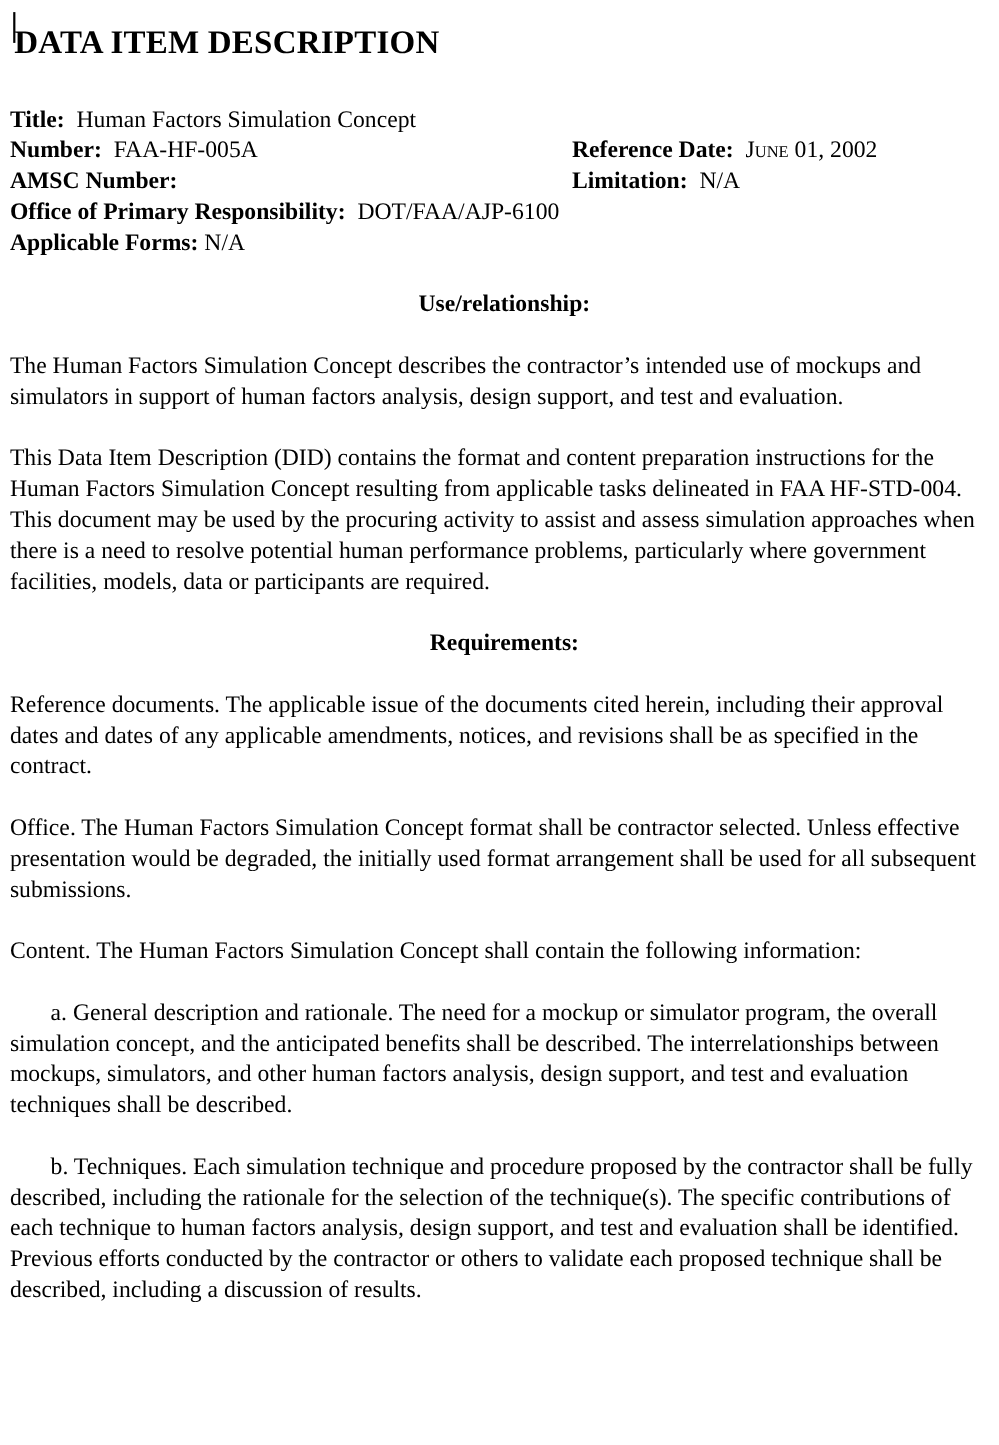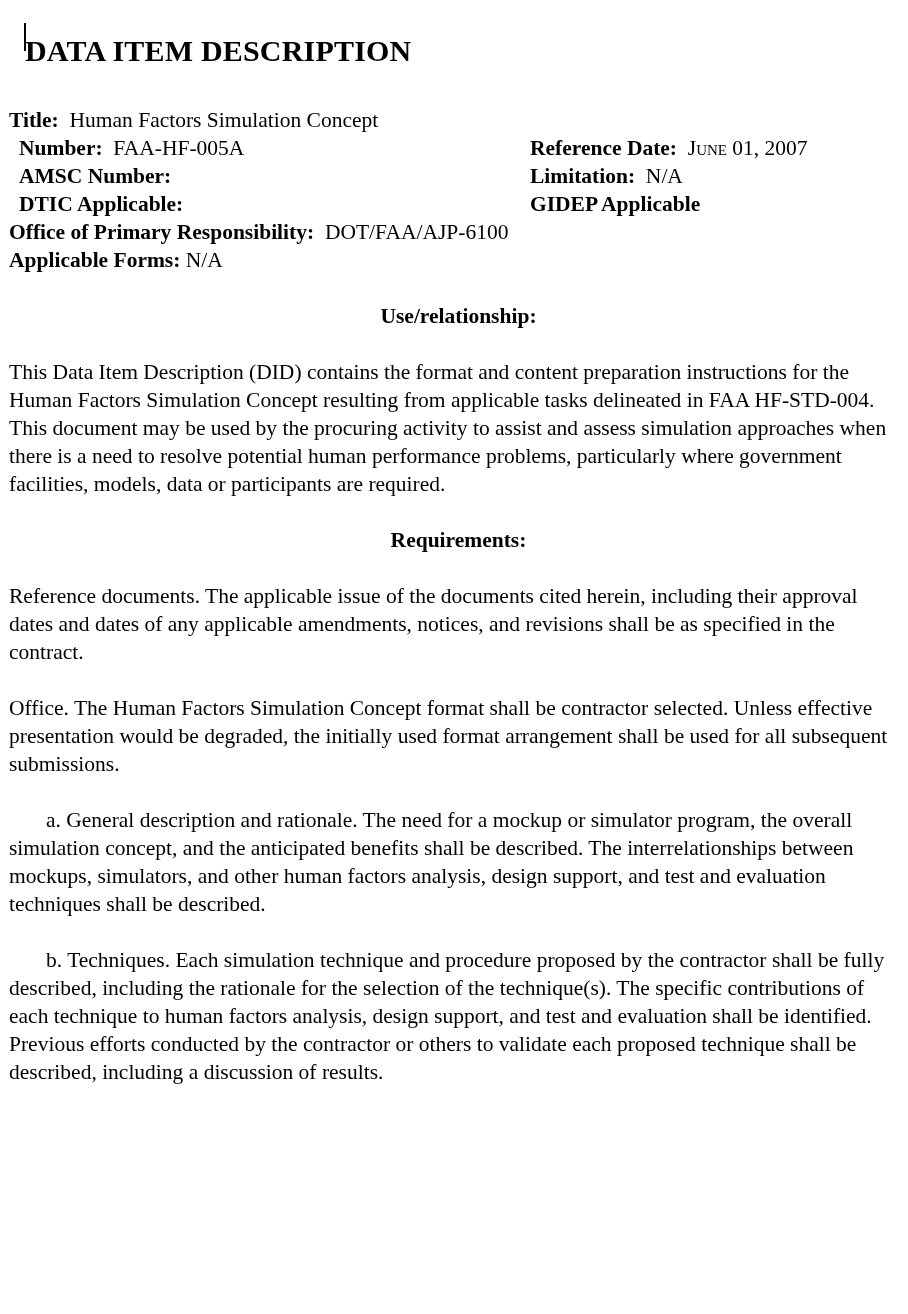--- a/index.html
+++ b/index.html
@@ -6,31 +6,31 @@
   body {
     width: 908px; height: 1314px; overflow: hidden;
     font-family: "Liberation Serif", "DejaVu Serif", serif;
     color: #000000;
     font-size: 21.5px;
     line-height: 28px;
   }
   .page { position: relative; padding: 0 0 0 9px; }
   .doc-title {
     position: relative;
-    margin: 16px; padding-top: 16px;
+    margin: 4px; padding-top: 16px;
     font-size: 30px; line-height: 38px; font-weight: bold;
     letter-spacing: 0.2px;
   }
   .cursor {
     position: absolute; left: -1px; top: 7px;
     width: 2px; height: 28px; background: #000;
   }
   .meta { margin-top: 36px; }
   .meta-row { display: flex; height: 28px; white-space: nowrap; align-items: center; }
-  .meta-left { width: 511px; margin-left: 10px; }
+  .meta-left { width: 511px; }
   .meta-right { }
   .lbl { font-weight: bold; }
   .sc { font-variant: small-caps; }
   .section-heading { font-weight: bold; margin: 28px 0 0 0; height: 28px; text-align: center; }
   p { margin: 28px 0 0 0; padding-right: 20px; }
   .u { text-underline-offset: 2px; }
   .list-para { text-indent: 37px; }
 </style>
 </head>
 <body>
@@ -44,56 +44,49 @@
 
   <div class="meta">
     <div class="meta-row">
       <span class="lbl">Title:</span>&nbsp;&nbsp;<span>Human Factors Simulation Concept</span>
     </div>
     <div class="meta-row">
       <div class="meta-left">
         <span class="lbl">Number:</span>&nbsp;&nbsp;<span>FAA-HF-005A</span>
       </div>
       <div class="meta-right">
-        <span class="lbl">Reference Date:</span>&nbsp;&nbsp;<span class="sc">June</span>&nbsp;<span>01, 2007</span>
+        <span class="lbl">Reference Date:</span>&nbsp;&nbsp;<span class="sc">June</span>&nbsp;<span>01, 2002</span>
       </div>
     </div>
     <div class="meta-row">
       <div class="meta-left">
         <span class="lbl">AMSC Number:</span>
         <span></span>
       </div>
       <div class="meta-right">
         <span class="lbl">Limitation:</span>&nbsp;&nbsp;<span>N/A</span>
       </div>
     </div>
     <div class="meta-row">
-      <div class="meta-left">
-        <span class="lbl">DTIC Applicable:</span>
-        <span></span>
-      </div>
-      <div class="meta-right">
-        <span class="lbl">GIDEP Applicable</span>
-      </div>
-    </div>
-    <div class="meta-row">
       <span class="lbl">Office of Primary Responsibility:</span>&nbsp;&nbsp;<span>DOT/FAA/AJP-6100</span>
     </div>
     <div class="meta-row">
       <span class="lbl">Applicable Forms:</span>&nbsp;<span>N/A</span>
     </div>
   </div>
 
   <div class="section-heading">Use/relationship:</div>
+  <p>The Human Factors Simulation Concept describes the contractor’s intended use of mockups and simulators in support of human factors analysis, design support, and test and evaluation.</p>
   <p>This Data Item Description (DID) contains the format and content preparation instructions for the Human Factors Simulation Concept resulting from applicable tasks delineated in FAA HF-STD-004.  This document may be used by the procuring activity to assist and assess simulation approaches when there is a need to resolve potential human performance problems, particularly where government facilities, models, data or participants are required.</p>
 
   <div class="section-heading">Requirements:</div>
 
   <p><span class="u">Reference documents</span><span>.  The applicable issue of the documents cited herein, including their approval dates and dates of any applicable amendments, notices, and revisions shall be as specified in the contract.</span></p>
 
   <p><span class="u">Office</span><span>.  The Human Factors Simulation Concept format shall be contractor selected.  Unless effective presentation would be degraded, the initially used format arrangement shall be used for all subsequent submissions.</span></p>
 
+  <p><span class="u">Content</span><span>.  The Human Factors Simulation Concept shall contain the following information:</span></p>
 
   <p class="list-para"><span>a. </span><span class="u">General description and rationale</span><span>.  The need for a mockup or simulator program, the overall simulation concept, and the anticipated benefits shall be described.  The interrelationships between mockups, simulators, and other human factors analysis, design support, and test and evaluation techniques shall be described.</span></p>
 
   <p class="list-para"><span>b. </span><span class="u">Techniques</span><span>.  Each simulation technique and procedure proposed by the contractor shall be fully described, including the rationale for the selection of the technique(s).  The specific contributions of each technique to human factors analysis, design support, and test and evaluation shall be identified.  Previous efforts conducted by the contractor or others to validate each proposed technique shall be described, including a discussion of results.</span></p>
 
 </div>
 
 </body></html>

